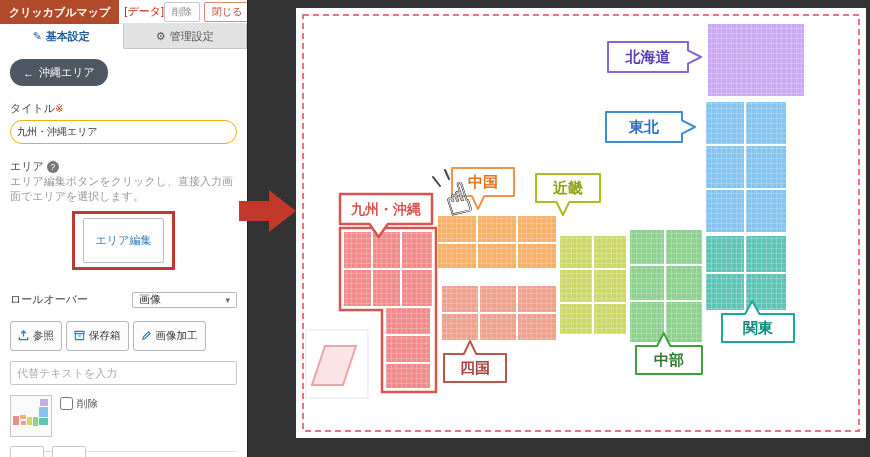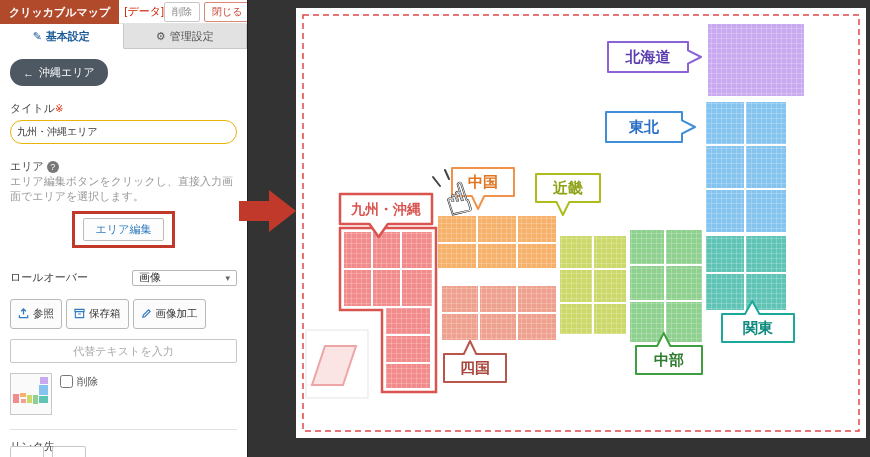--- a/index.html
+++ b/index.html
@@ -32,33 +32,33 @@
   .req-mark { color:#dd2200; font-size:10px; }
   .text-input { width:100%; height:24px; border:1px solid #eab308; border-radius:12px;
                 font-size:10px; padding:0 6px; margin-top:4px; color:#333;
                 font-family:"Liberation Sans","DejaVu Sans",sans-serif; }
   .help-circle { display:inline-block; width:12px; height:12px; background:#777; color:#fff;
                  border-radius:50%; font-size:9px; line-height:12px; text-align:center; margin-left:3px; }
   .help-text { font-size:11px; color:#999; line-height:1.35; }
   .area-edit-wrap { text-align:center; margin-top:7px; }
   .highlight-box { display:inline-block; border:3px solid #c0392b; padding:4px 8px; }
   .area-edit-btn { background:#fdfdfd; border:1px solid #bbb; border-radius:2px; color:#2e7bbf;
-                   font-size:11px; padding:3px 12px; cursor:pointer; }
+                   font-size:11px; padding:14px 12px; cursor:pointer; }
   .rollover-row { display:flex; align-items:center; justify-content:space-between; margin-top:22px; }
   .select-box { display:flex; align-items:center; justify-content:space-between; width:105px; height:16px;
                 border:1px solid #b8b8b8; border-radius:2px; font-size:11px; color:#333;
                 padding:0 6px; background:#fff; cursor:pointer; }
   .select-caret { color:#666; font-size:9px; }
   .img-btn-row { display:flex; gap:4px; margin-top:13px; }
   .img-btn { display:inline-flex; align-items:center; gap:4px; height:30px; background:#fcfcfc;
              border:1px solid #b8b8b8; border-radius:3px; font-size:10.5px; color:#333;
              padding:0 7px; cursor:pointer; white-space:nowrap; }
   .alt-input { width:100%; height:24px; border:1px solid #c8c8c8; border-radius:2px;
                font-size:11px; padding:0 6px; margin-top:10px; color:#333;
-               font-family:"Liberation Sans","DejaVu Sans",sans-serif;text-align:center; }
+               font-family:"Liberation Sans","DejaVu Sans",sans-serif; }
   .alt-input::placeholder { color:#aaa; }
   .thumb-row { display:flex; align-items:flex-start; gap:8px; margin-top:10px; }
   .thumb { width:42px; height:42px; border:1px solid #c8c8c8; background:#fafafa; }
   .del-check { display:flex; align-items:center; gap:4px; font-size:10.5px; color:#555; margin-top:2px; }
   .divider { border:none; border-top:1px solid #e0e0e0; margin-top:14px; }
   .link-label { font-size:11px; color:#444; margin-top:9px; }
   .bottom-partials { position:absolute; left:10px; top:446px; display:flex; gap:8px; }
   .partial-box { width:34px; height:16px; border:1px solid #c8c8c8; border-radius:2px; background:#fff; }
 
   

